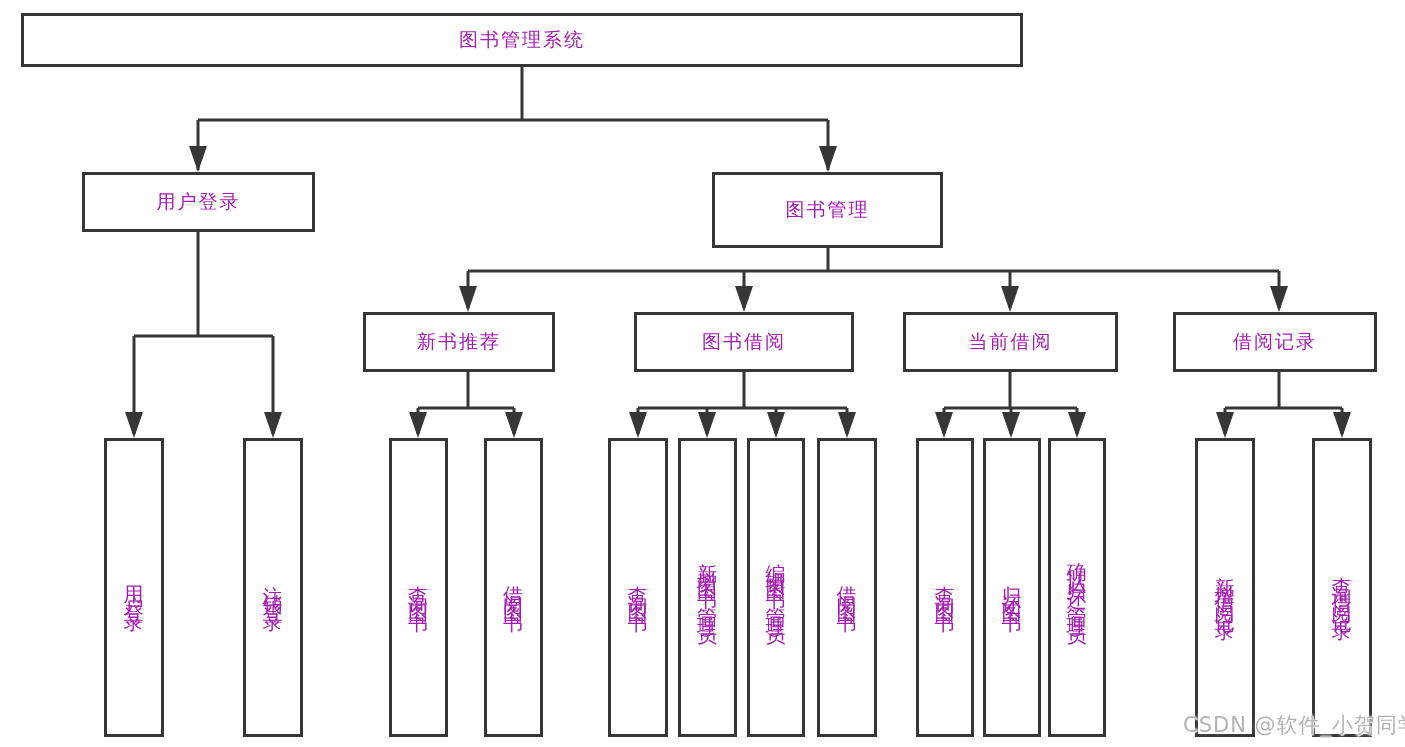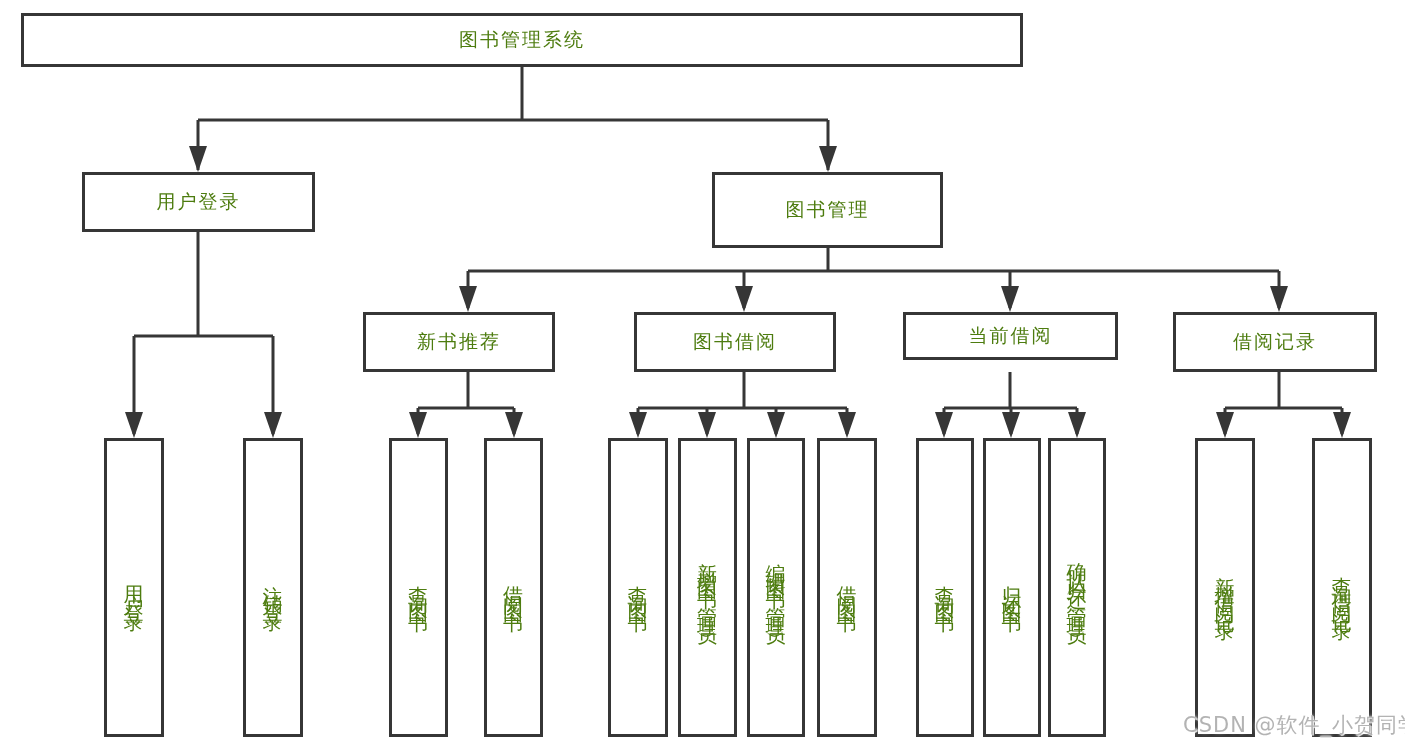--- a/index.html
+++ b/index.html
@@ -10,21 +10,21 @@
     font-family:"DejaVu Sans","Liberation Sans",sans-serif;
     overflow:hidden;
   }
   #wires{position:absolute;left:0;top:0;width:1405px;height:747px;}
   .box{
     position:absolute;
     box-sizing:border-box;
     border:3px solid #363636;
     background:#fff;
     display:flex;align-items:center;justify-content:center;
-    color:#4d7c0f;
+    color:#a21caf;
   }
   .hbox{font-size:19px;letter-spacing:2px;white-space:nowrap;}
   .vbox{
     writing-mode:vertical-rl;
     text-orientation:mixed;
     font-size:20px;
     letter-spacing:9px;
     line-height:1;
     white-space:nowrap;
   }
@@ -96,22 +96,22 @@
       <polygon class="arrow" points="1333,412 1351,412 1342,438"></polygon>
     </g>
   </svg>
 
   <div class="box hbox" style="left:21px;top:13px;width:1002px;height:54px;">图书管理系统</div>
 
   <div class="box hbox" style="left:82px;top:172px;width:233px;height:60px;">用户登录</div>
   <div class="box hbox" style="left:712px;top:172px;width:231px;height:76px;">图书管理</div>
 
   <div class="box hbox" style="left:363px;top:312px;width:192px;height:60px;">新书推荐</div>
-  <div class="box hbox" style="left:634px;top:312px;width:202px;height:60px;">图书借阅</div>
-  <div class="box hbox" style="left:903px;top:312px;width:215px;height:48px;">当前借阅</div>
+  <div class="box hbox" style="left:634px;top:312px;width:220px;height:60px;">图书借阅</div>
+  <div class="box hbox" style="left:903px;top:312px;width:215px;height:60px;">当前借阅</div>
   <div class="box hbox" style="left:1173px;top:312px;width:204px;height:60px;">借阅记录</div>
 
   <div class="box vbox leaf" style="left:104px;width:60px;">用户登录</div>
   <div class="box vbox leaf" style="left:243px;width:60px;">注销登录</div>
 
   <div class="box vbox leaf" style="left:389px;width:59px;">查询图书</div>
   <div class="box vbox leaf" style="left:484px;width:59px;">借阅图书</div>
 
   <div class="box vbox leaf" style="left:608px;width:60px;">查询图书</div>
   <div class="box vbox leaf" style="left:678px;width:59px;">新增图书（管理员）</div>

